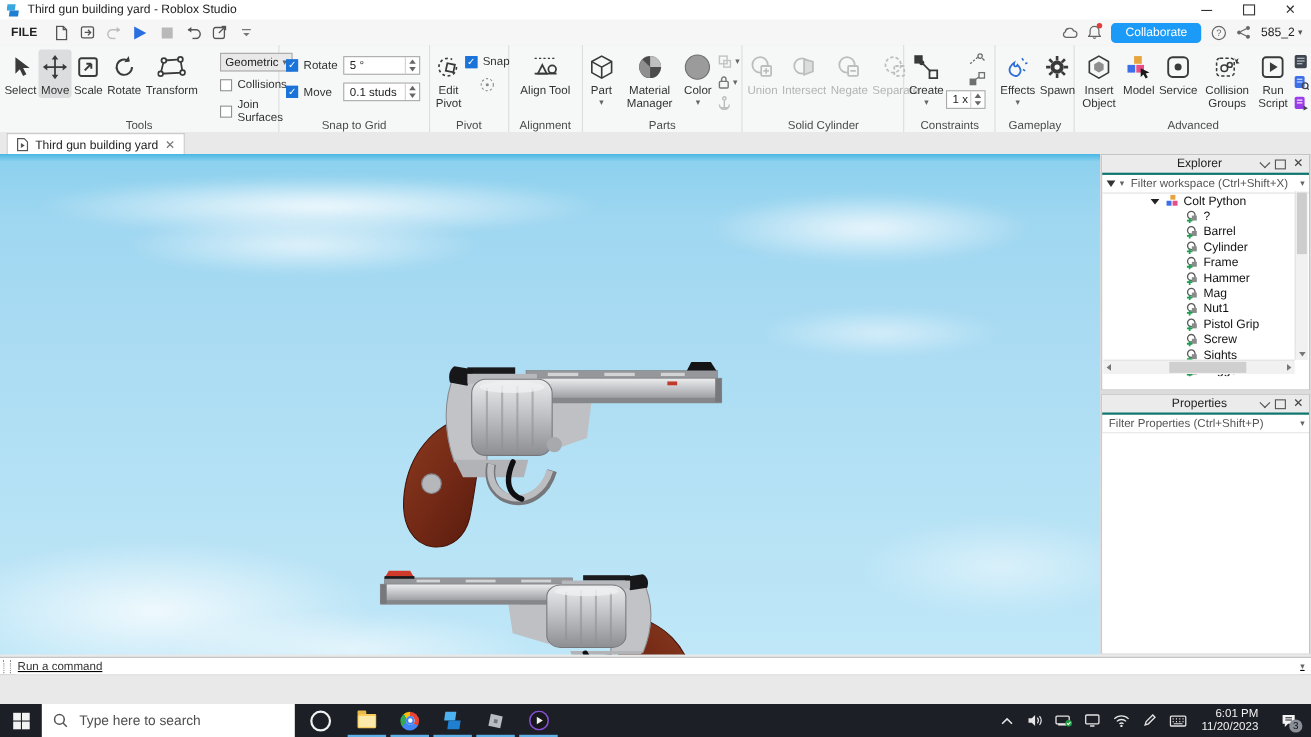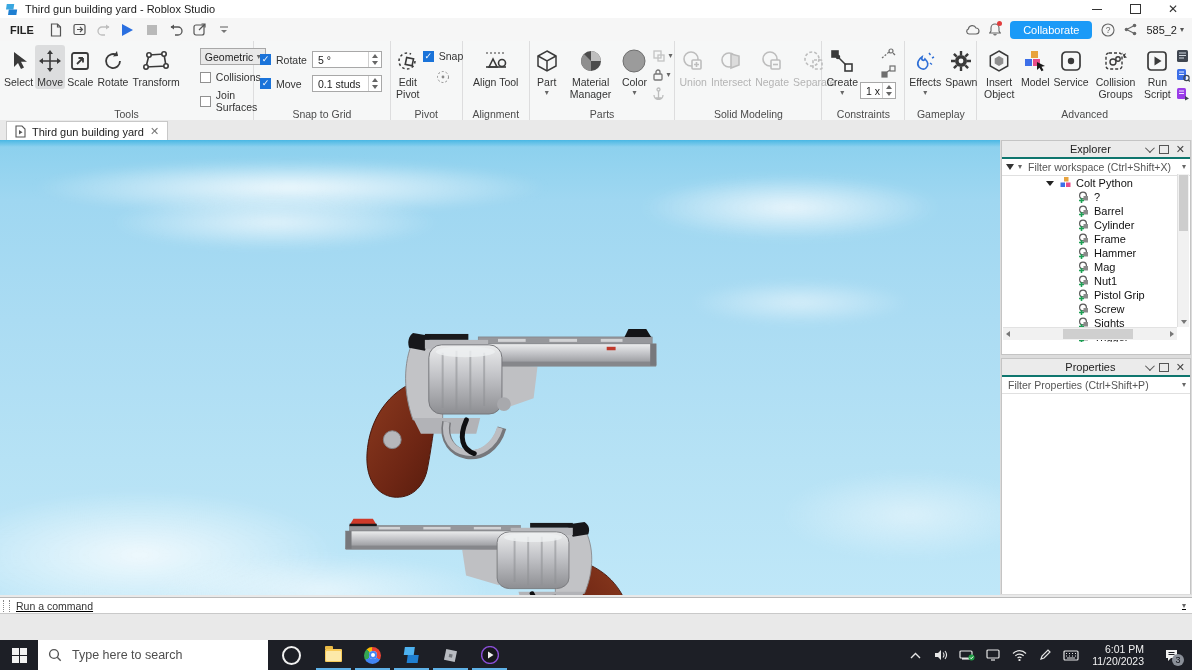--- a/index.html
+++ b/index.html
@@ -449,21 +449,21 @@
     </div>
     <div class="bigbtn disabled">
       <span class="bicon">
         <svg width="24" height="24" viewBox="0 0 24 24" fill="none" stroke="#bdbdbd" stroke-width="1.6">
             <circle cx="10" cy="10" r="7" stroke-dasharray="3 2"></circle>
             <rect x="11" y="11" width="9" height="9" rx="1" stroke-dasharray="3 2"></rect>
           </svg>
       </span>
       <span>Separate</span>
     </div>
-    <div class="glabel">Solid Modeling</div>
+    <div class="glabel">Solid Cylinder</div>
   </div>
 
   <div class="rgroup" style="width:83px;">
     <div class="bigbtn">
       <span class="bicon">
         <svg width="24" height="24" viewBox="0 0 24 24" fill="none" stroke="#3a3a3a" stroke-width="1.6">
             <rect x="2" y="2" width="6" height="6" fill="#3a3a3a"></rect>
             <rect x="15" y="15" width="7" height="7"></rect>
             <path d="M8 8l8 8"></path>
             <circle cx="8" cy="8" r="1.5" fill="#3a3a3a"></circle>

